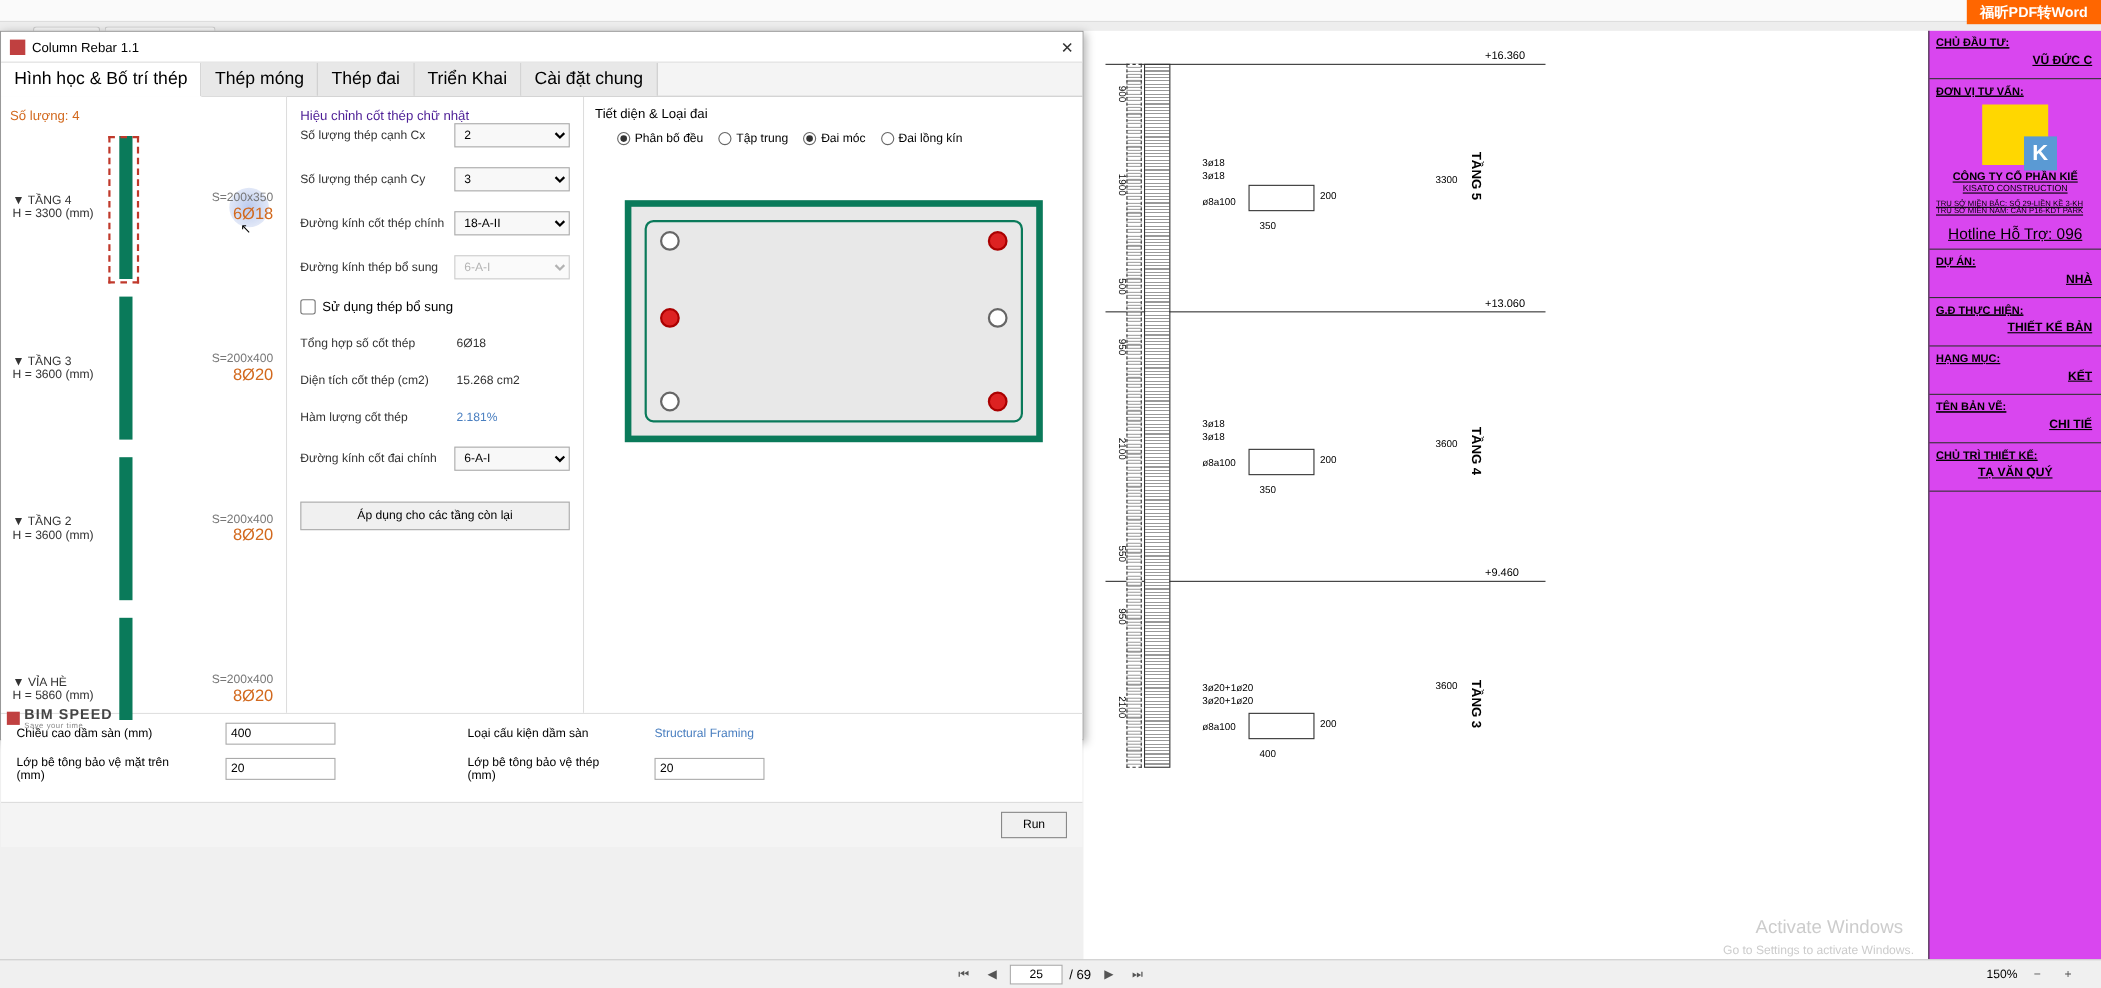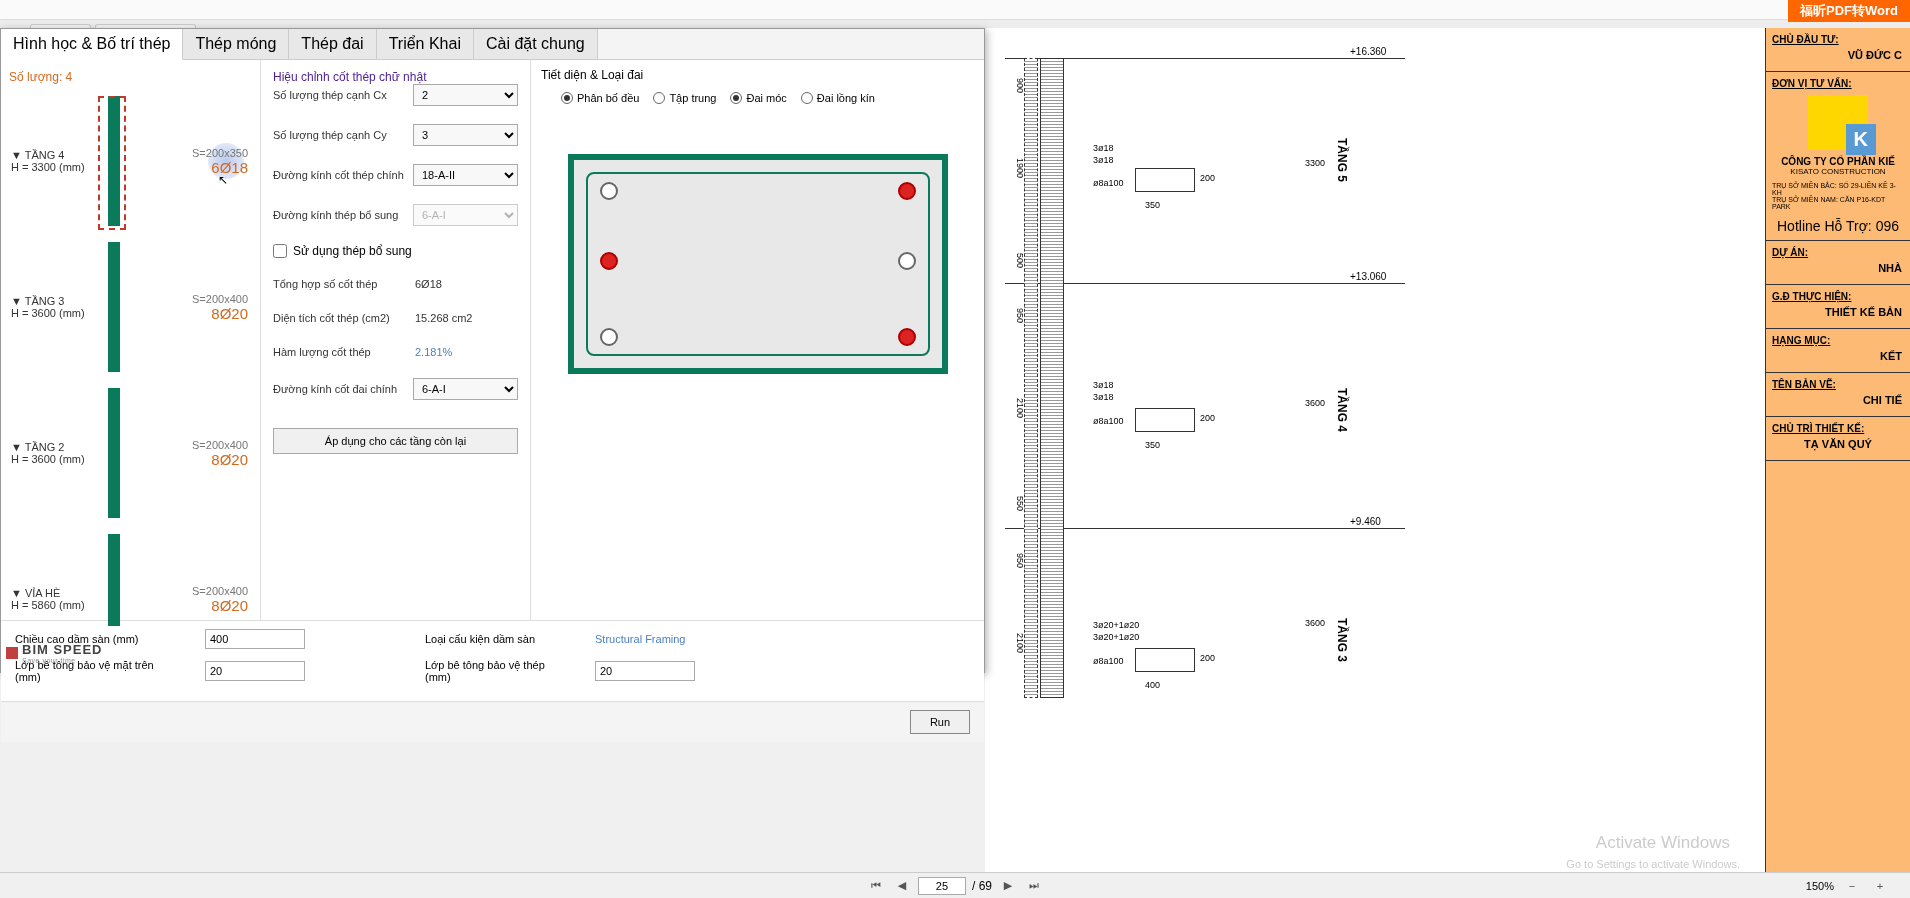--- a/index.html
+++ b/index.html
@@ -69,21 +69,21 @@
 
 .dialog-footer { text-align: right; padding: 8px 14px; border-top: 1px solid #ddd; background: #f4f4f4; }
 .run-btn { width: 60px; height: 24px; border: 1px solid #888; background: #f0f0f0; cursor: pointer; font-size: 11px; }
 
 .bim-logo { position: absolute; left: 5px; bottom: 8px; display: flex; align-items: center; gap: 4px; }
 .bim-logo .sq { width: 12px; height: 12px; background: #c04040; }
 .bim-text { font-size: 13px; font-weight: bold; color: #444; letter-spacing: 1px; }
 .bim-sub { font-size: 7px; color: #888; letter-spacing: 0.5px; }
 
 .drawing-bg { position: absolute; left: 985px; top: 28px; right: 0; bottom: 20px; background: #fff; overflow: hidden; }
-.right-panel { position: absolute; right: 0; top: 28px; width: 145px; bottom: 20px; background: #fdba74; border-left: 1px solid #333; }
+.right-panel { position: absolute; right: 0; top: 28px; width: 157px; bottom: 20px; background: #d946ef; border-left: 1px solid #333; text-decoration: underline; }
 .rp-section { border-bottom: 1px solid #333; padding: 6px; }
 .rp-title { font-size: 10px; font-weight: bold; text-decoration: underline; }
 .rp-content { font-size: 11px; text-align: right; padding: 4px 2px; font-weight: bold; }
 .logo-box { width: 60px; height: 55px; background: #ffd700; margin: 6px auto; position: relative; }
 .logo-box::after { content: 'K'; position: absolute; right: -8px; bottom: -5px; background: #5a9ad4; color: #fff; padding: 4px 8px; font-size: 20px; font-weight: bold; }
 
 .bottom-bar { position: absolute; bottom: 0; left: 0; right: 0; height: 26px; background: #f0f0f0; border-top: 1px solid #ccc; display: flex; align-items: center; justify-content: center; gap: 6px; }
 .nav-btn { width: 20px; height: 18px; display: inline-flex; align-items: center; justify-content: center; font-size: 11px; cursor: pointer; color: #555; }
 .page-input { width: 48px; height: 18px; border: 1px solid #aaa; text-align: center; font-size: 11px; }
 .zoom-area { position: absolute; right: 20px; display: flex; align-items: center; gap: 8px; font-size: 11px; }
@@ -196,20 +196,25 @@
   <div class="rp-section">
     <div class="rp-title">CHỦ TRÌ THIẾT KẾ:</div>
     <div class="rp-content" style="text-align:center;">TẠ VĂN QUÝ</div>
   </div>
 </div>
 
 <div class="watermark">Activate Windows</div>
 <div class="watermark-sub">Go to Settings to activate Windows.</div>
 
 <div class="dialog">
+  <div class="dialog-title">
+    <span class="icon"></span>
+    <span>Column Rebar 1.1</span>
+    <span class="dialog-close">✕</span>
+  </div>
   <div class="dialog-tabs">
     <div class="dialog-tab active">Hình học &amp; Bố trí thép</div>
     <div class="dialog-tab">Thép móng</div>
     <div class="dialog-tab">Thép đai</div>
     <div class="dialog-tab">Triển Khai</div>
     <div class="dialog-tab">Cài đặt chung</div>
   </div>
   <div class="dialog-body">
 
     <div class="left-col">

